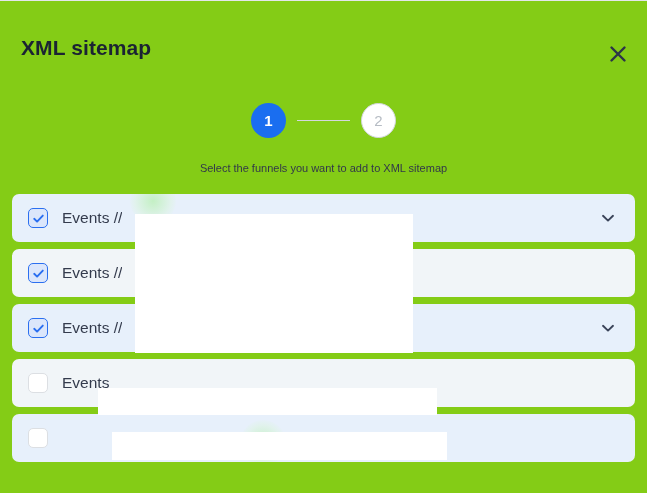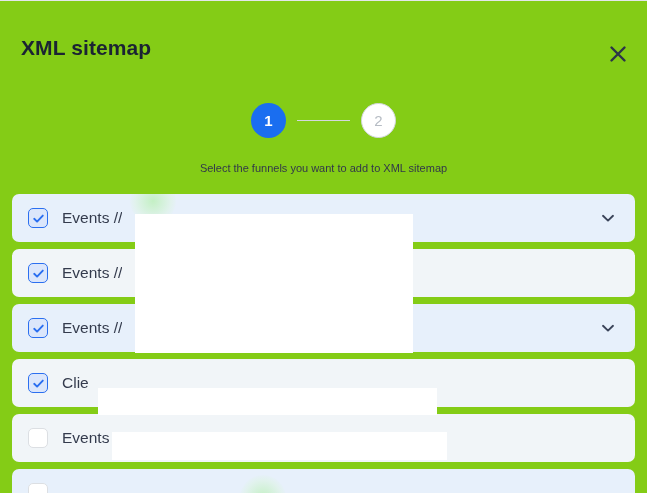--- a/index.html
+++ b/index.html
@@ -226,28 +226,20 @@
         </svg>
       </div>
       <div class="row-label">Events //</div>
       <span class="chev">
         <svg width="18" height="18" viewBox="0 0 18 18" aria-hidden="true">
           <path d="M4 6.8 L9 11.6 L14 6.8" fill="none" stroke="#3b4459" stroke-width="1.9" stroke-linecap="round" stroke-linejoin="round"></path>
         </svg>
       </span>
     </div>
 
-    <div class="funnel-row tint-gray">
-      <div class="cb checked">
-        <svg width="13" height="13" viewBox="0 0 13 13" aria-hidden="true">
-          <path d="M2.2 6.8 L5.1 9.6 L10.8 3.6" fill="none" stroke="#2b6ff0" stroke-width="1.9" stroke-linecap="round" stroke-linejoin="round"></path>
-        </svg>
-      </div>
-      <div class="row-label">Clie</div>
-    </div>
 
     <div class="funnel-row tint-gray">
       <div class="cb unchecked"></div>
       <div class="row-label">Events</div>
     </div>
 
     <div class="funnel-row tint-blue">
       <div class="glow" style="width:46px;height:46px;left:228px;top:6px;"></div>
       <div class="cb unchecked"></div>
       <div class="row-label"></div>

